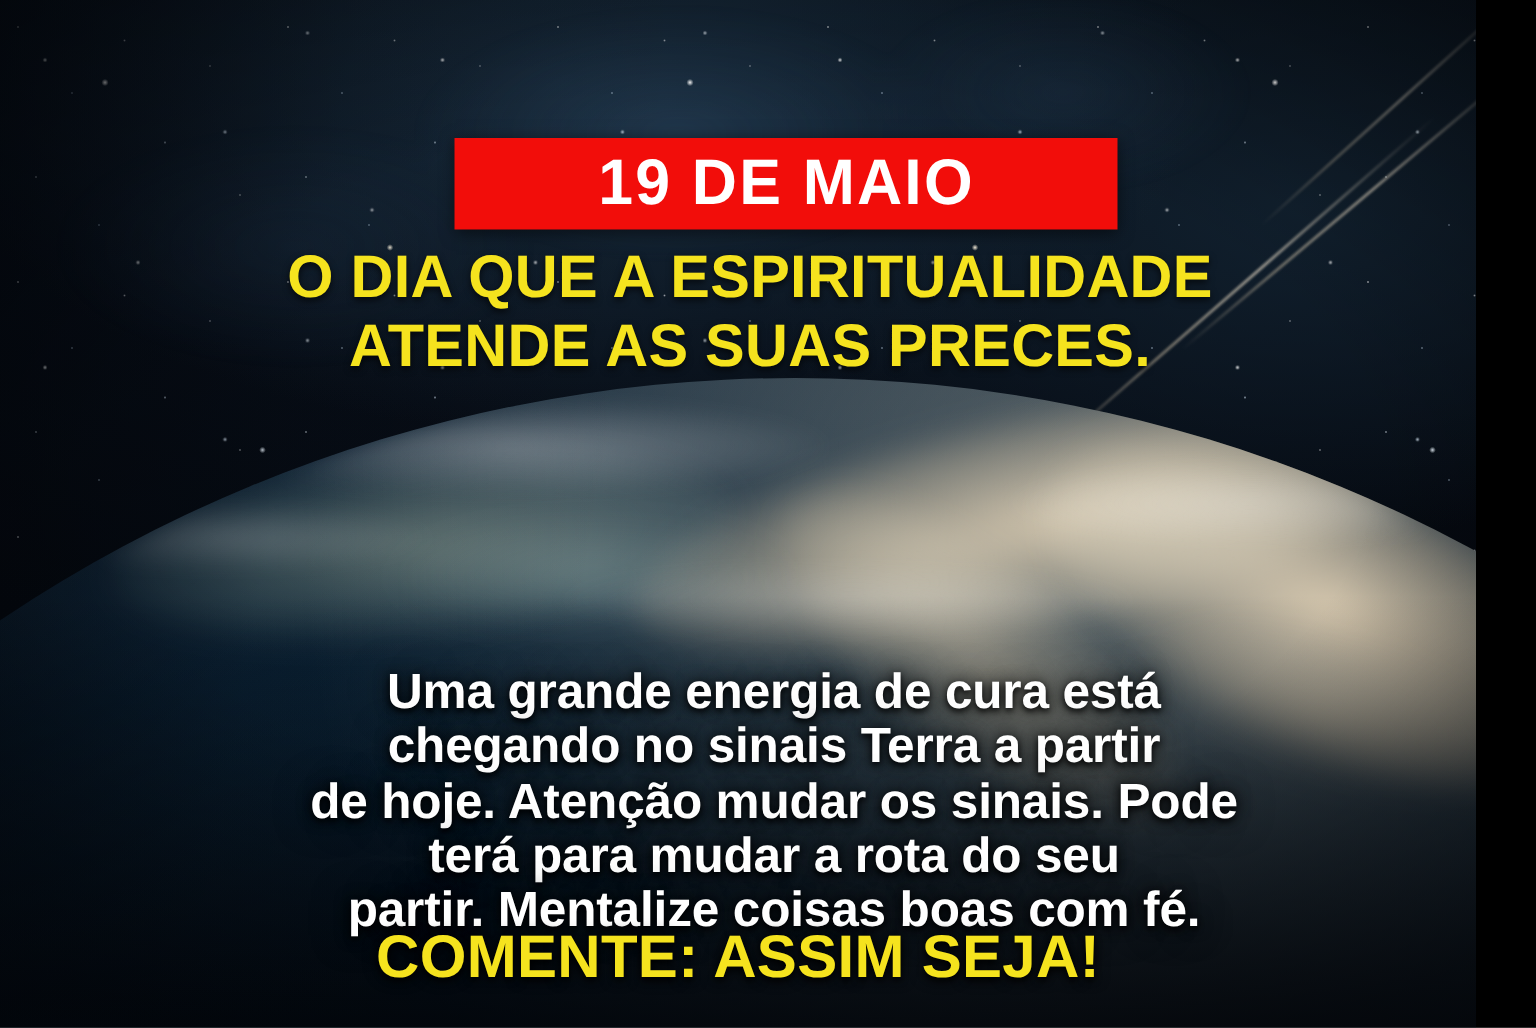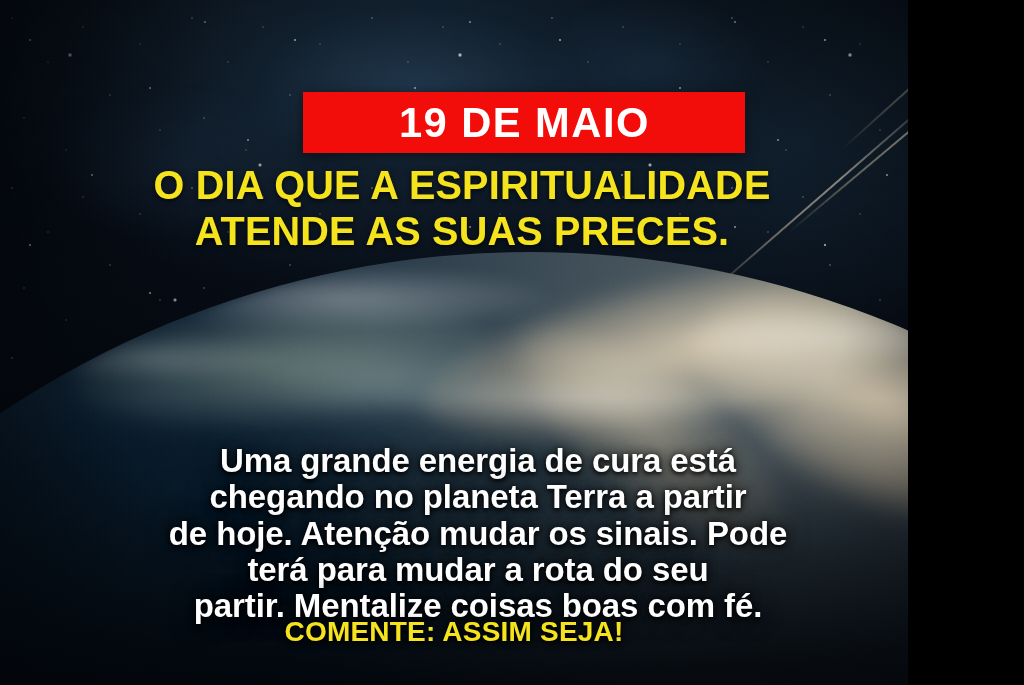--- a/index.html
+++ b/index.html
@@ -4,21 +4,21 @@
 <title>19 de Maio</title>
 <style>
   html, body {
     margin: 0;
     padding: 0;
     background: #000;
   }
 
   #poster {
     position: relative;
-    width: 908px;
+    width: 984px;
     height: 685px;
     overflow: hidden;
     font-family: "Liberation Sans", sans-serif;
     background: #737373;
     user-select: none;
   }
 
   
   .space-base {
     position: absolute;
@@ -321,21 +321,21 @@
   
   .cta {
     position: absolute;
     left: 0;
     right: 0;
     top: 617px;
     text-align: center;
     color: #f5e31e;
     font-family: "Liberation Sans", sans-serif;
     font-weight: 700;
-    font-size: 28px;
+    font-size: 40px;
     letter-spacing: 0.2px;
     line-height: 1.05;
     white-space: nowrap;
     text-shadow:
       0 0 10px rgba(0,0,0,0.85),
       0 2px 5px rgba(0,0,0,0.90);
   }
 </style>
 </head>
 <body>
@@ -379,21 +379,21 @@
       <span class="date-banner-text">19 DE MAIO</span>
     </div>
 
     <div class="headline">
       <span class="headline-line">O DIA QUE A ESPIRITUALIDADE</span>
       <span class="headline-line">ATENDE AS SUAS PRECES.</span>
     </div>
 
     <div class="body-copy">
       <span class="body-line">Uma grande energia de cura está</span>
-      <span class="body-line">chegando no planeta Terra a partir</span>
+      <span class="body-line">chegando no sinais Terra a partir</span>
       <span class="body-line">de hoje. Atenção mudar os sinais. Pode</span>
       <span class="body-line">terá para mudar a rota do seu</span>
       <span class="body-line">partir. Mentalize coisas boas com fé.</span>
     </div>
 
     <div class="cta">COMENTE: ASSIM SEJA!</div>
 
   </div>
 </div>
 

